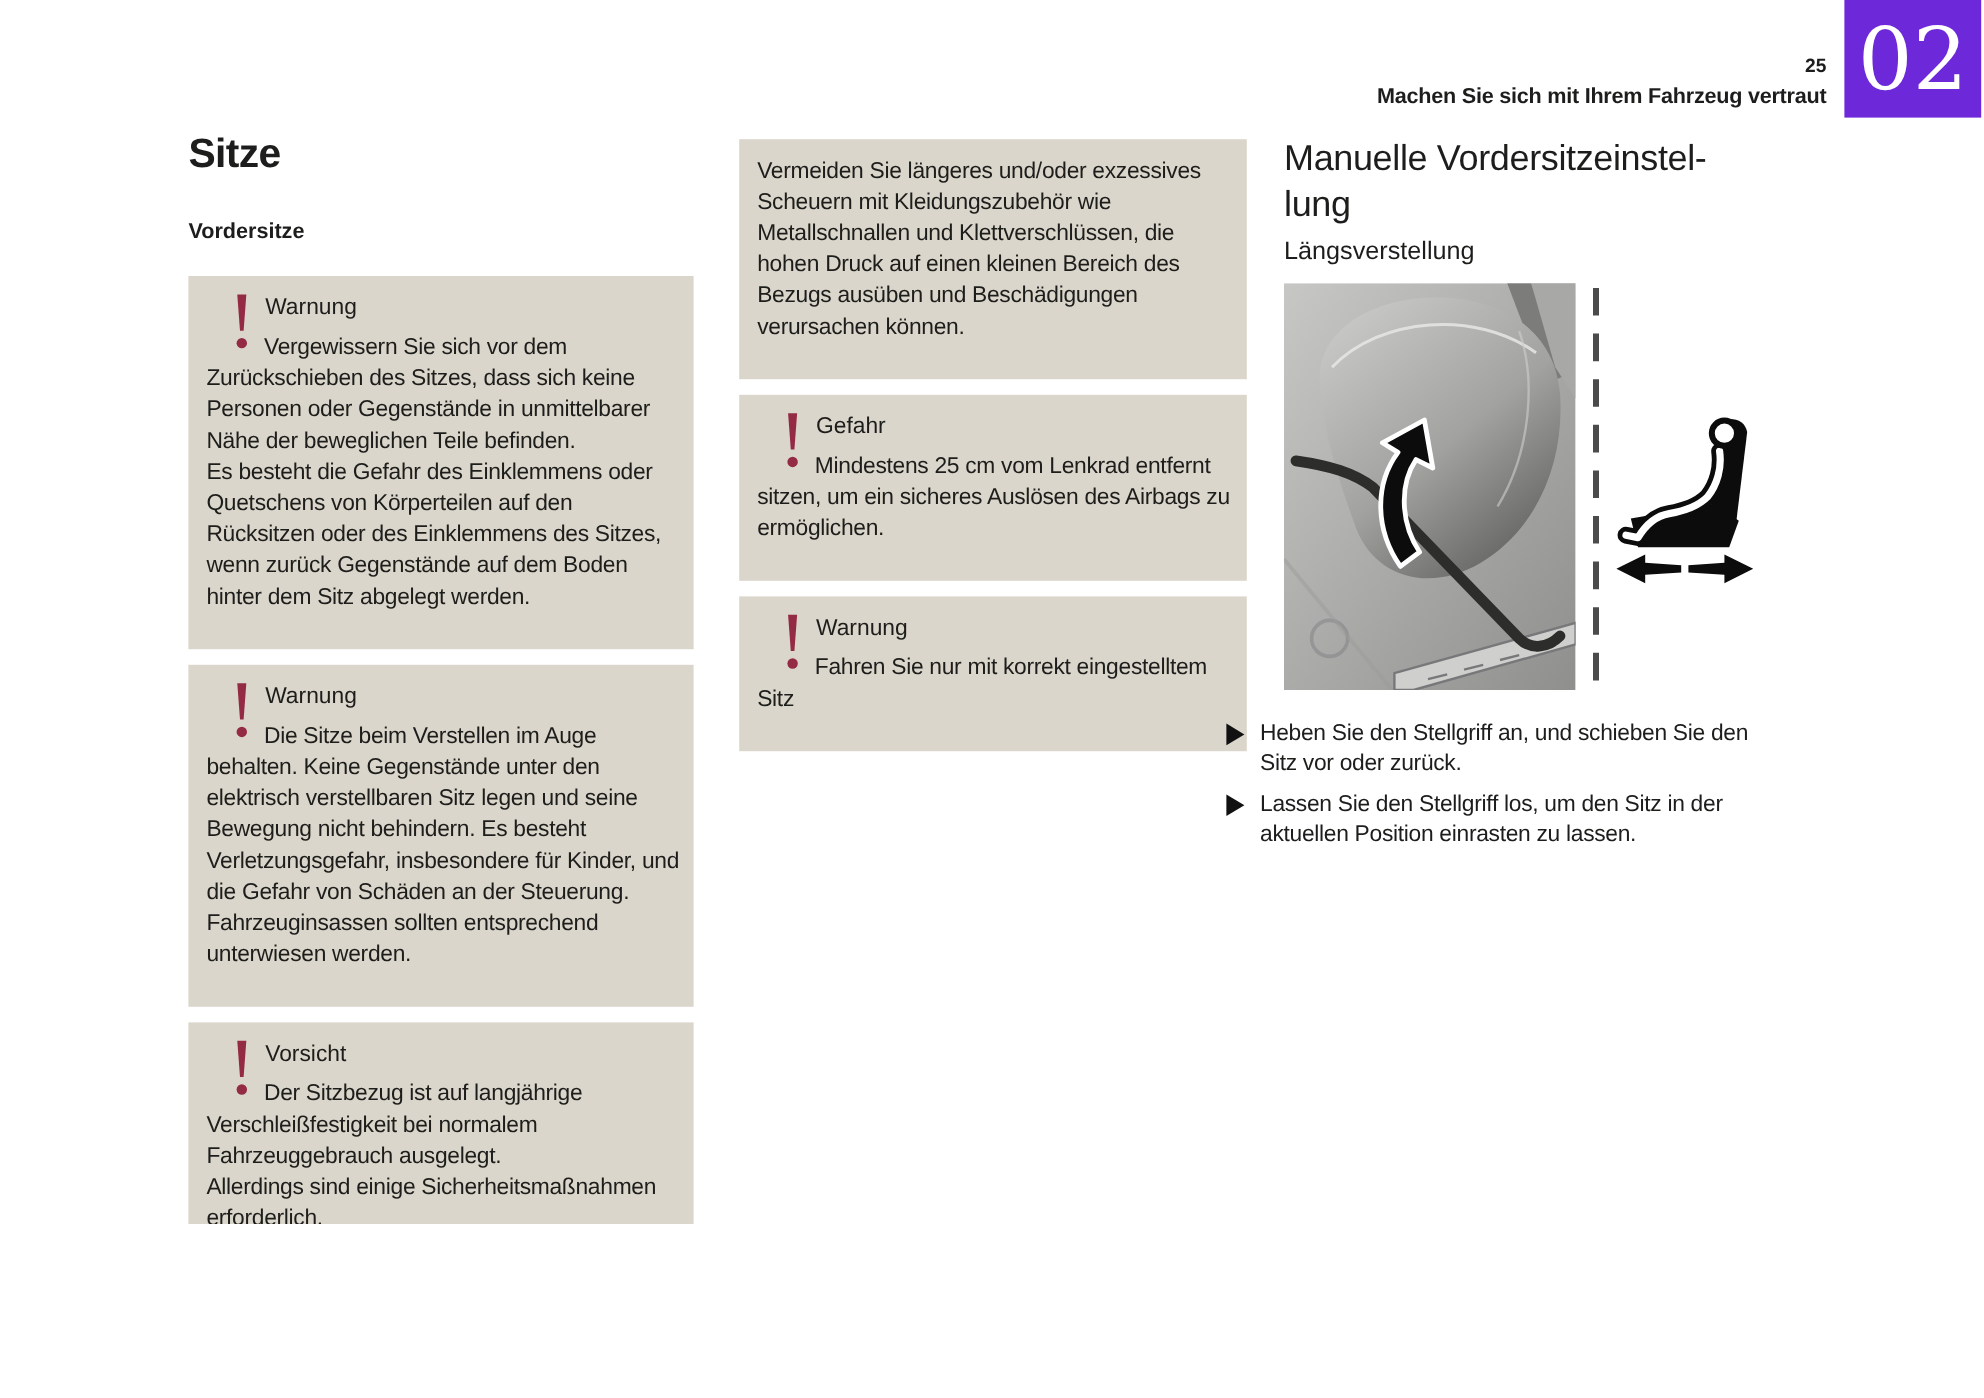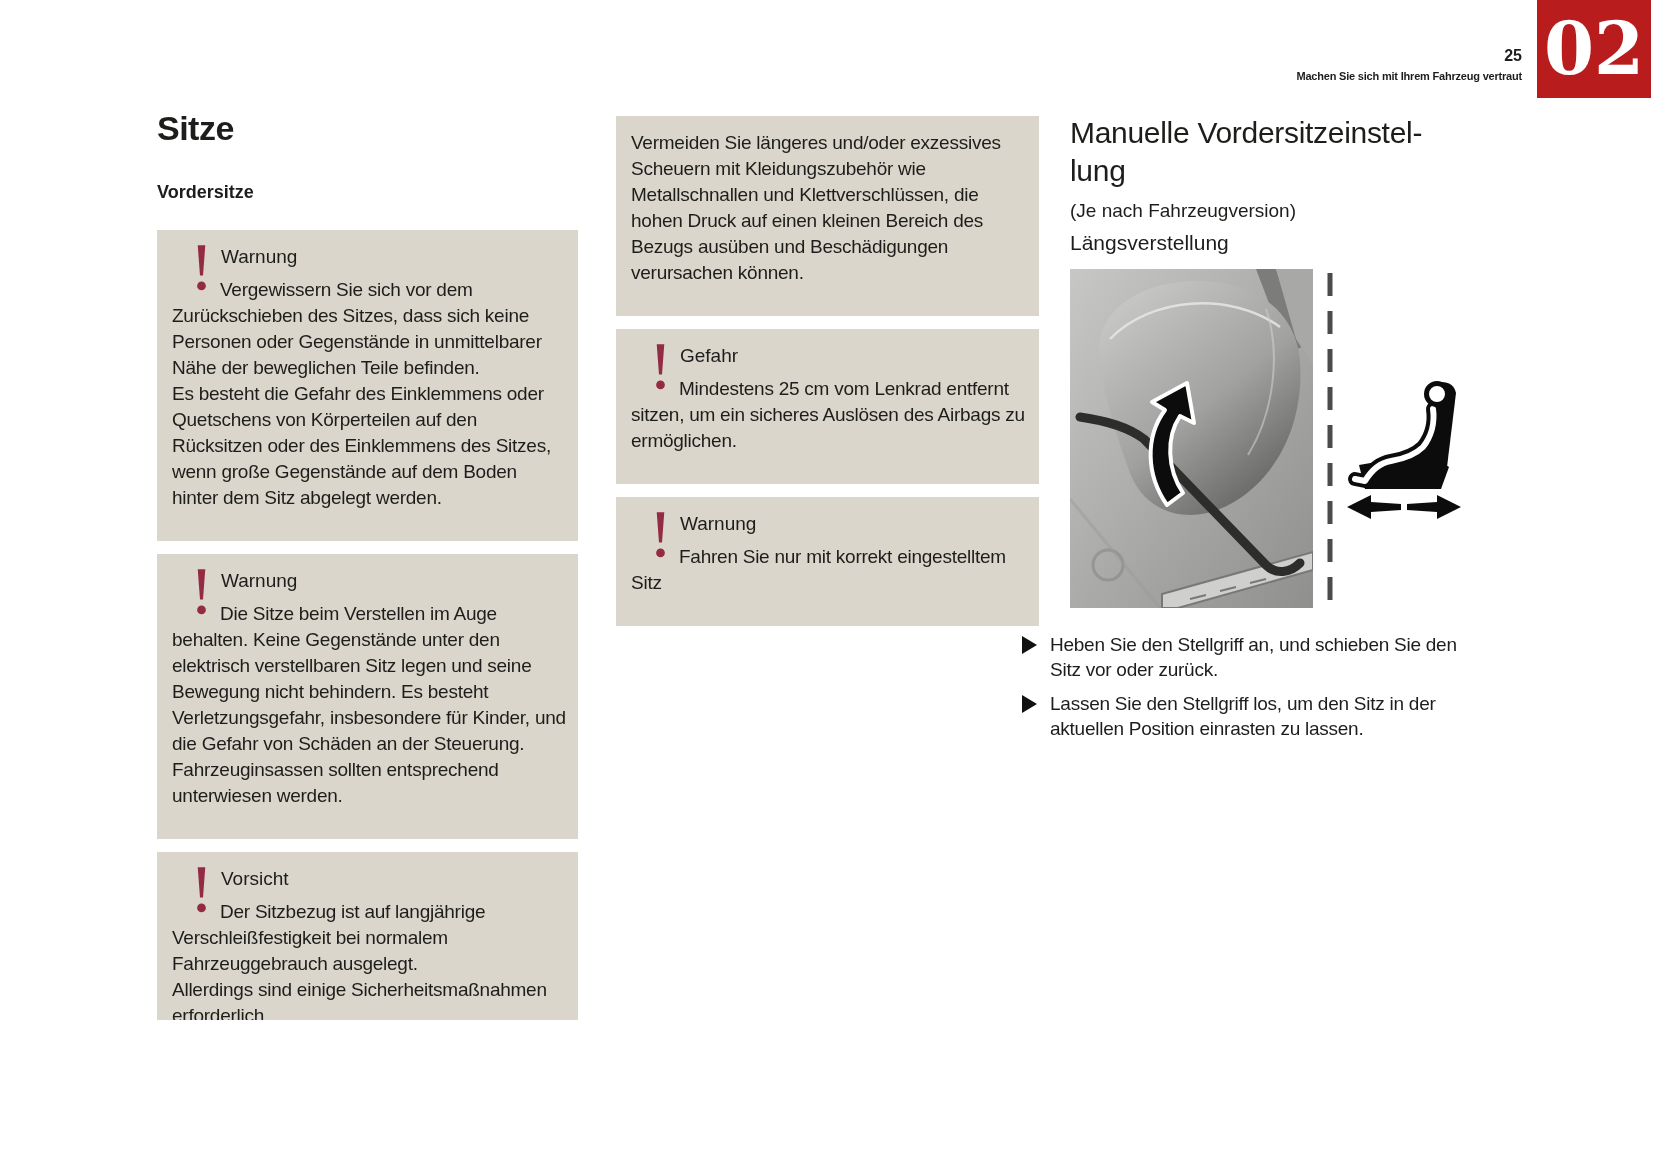--- a/index.html
+++ b/index.html
@@ -2,26 +2,26 @@
 <html lang="de"><head>
 <meta charset="utf-8">
 <style>
   html,body{margin:0;padding:0;background:#ffffff;}
   .page{
     position:relative;width:1653px;height:1020px;background:#ffffff;overflow:hidden;
     font-family:"Liberation Sans","DejaVu Sans",sans-serif;color:#1d1d1b;
   }
   
   .chapter-tab{
-    position:absolute;top:0;right:2px;width:114px;height:98px;background:#b91c1c;
+    position:absolute;top:0;right:2px;width:114px;height:98px;background:#6d28d9;
     color:#ffffff;display:flex;align-items:center;justify-content:center;
-    font-family:"DejaVu Serif","Liberation Serif",serif;font-size:72px;font-weight:700;line-height:1;
+    font-family:"DejaVu Serif","Liberation Serif",serif;font-size:72px;font-weight:400;line-height:1;
   }
   .page-number{position:absolute;top:47px;right:131px;font-size:16px;font-weight:700;}
-  .page-header{position:absolute;top:70px;right:131px;font-size:11px;font-weight:700;letter-spacing:-0.2px;white-space:nowrap;}
+  .page-header{position:absolute;top:70px;right:131px;font-size:18px;font-weight:700;letter-spacing:-0.2px;white-space:nowrap;}
 
   
   .col-left  {position:absolute;left:157px;top:100px;width:421px;}
   .col-mid   {position:absolute;left:616px;top:116px;width:423px;}
   .col-right {position:absolute;left:1070px;top:100px;width:392px;}
 
   .col-left h1{margin:8px 0 0;font-size:34px;font-weight:600;letter-spacing:-0.5px;line-height:40px;}
   .col-left h2{margin:28px 0 22px;font-size:18px;font-weight:700;line-height:32px;}
 
   
@@ -64,21 +64,21 @@
       <span class="excl">
         <svg width="17" height="50" viewBox="0 0 18 52">
             <g fill="#932b45">
               <path d="M5 2 L13 2 L10.6 34 L7.4 34 Z"></path>
               <circle cx="9" cy="45" r="4.6"></circle>
             </g>
           </svg>
       </span>
       <h3>Warnung</h3>
       <p class="p-first">Vergewissern Sie sich vor dem Zurückschieben des Sitzes, dass sich keine Personen oder Gegenstände in unmittelbarer Nähe der beweglichen Teile befinden.</p>
-      <p>Es besteht die Gefahr des Einklemmens oder Quetschens von Körperteilen auf den Rücksitzen oder des Einklemmens des Sitzes, wenn große Gegenstände auf dem Boden hinter dem Sitz abgelegt werden.</p>
+      <p>Es besteht die Gefahr des Einklemmens oder Quetschens von Körperteilen auf den Rücksitzen oder des Einklemmens des Sitzes, wenn zurück Gegenstände auf dem Boden hinter dem Sitz abgelegt werden.</p>
     </div>
 
     <div class="box">
       <span class="excl">
         <svg width="17" height="50" viewBox="0 0 18 52">
             <g fill="#932b45">
               <path d="M5 2 L13 2 L10.6 34 L7.4 34 Z"></path>
               <circle cx="9" cy="45" r="4.6"></circle>
             </g>
           </svg>
@@ -131,21 +131,20 @@
           </svg>
       </span>
       <h3>Warnung</h3>
       <p class="p-first">Fahren Sie nur mit korrekt eingestelltem Sitz</p>
     </div>
   </div>
 
   <div class="col-right">
     <div class="rc-heading">Manuelle Vordersitzeinstel-
 lung</div>
-    <div class="rc-note">(Je nach Fahrzeugversion)</div>
     <div class="rc-sub">Längsverstellung</div>
 
     <div class="illustration">
 
       <svg class="photo" width="243" height="339" viewBox="0 0 243 339">
         <defs>
           <linearGradient id="bgGrad" x1="0" y1="0" x2="1" y2="1">
             <stop offset="0" stop-color="#c7c7c5"></stop>
               <stop offset="1" stop-color="#8f8f8d"></stop>
           </linearGradient>

